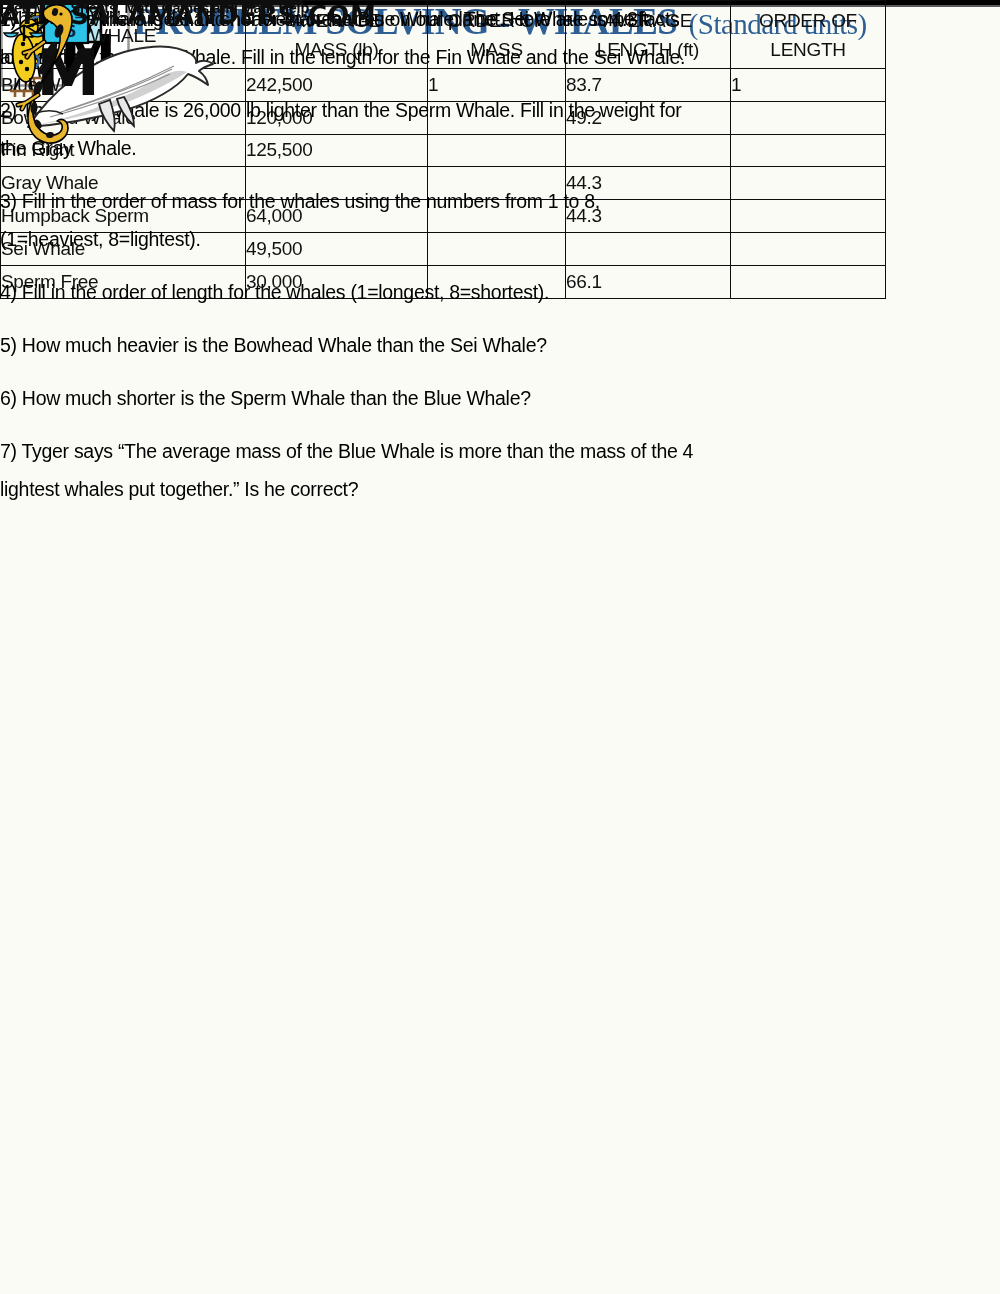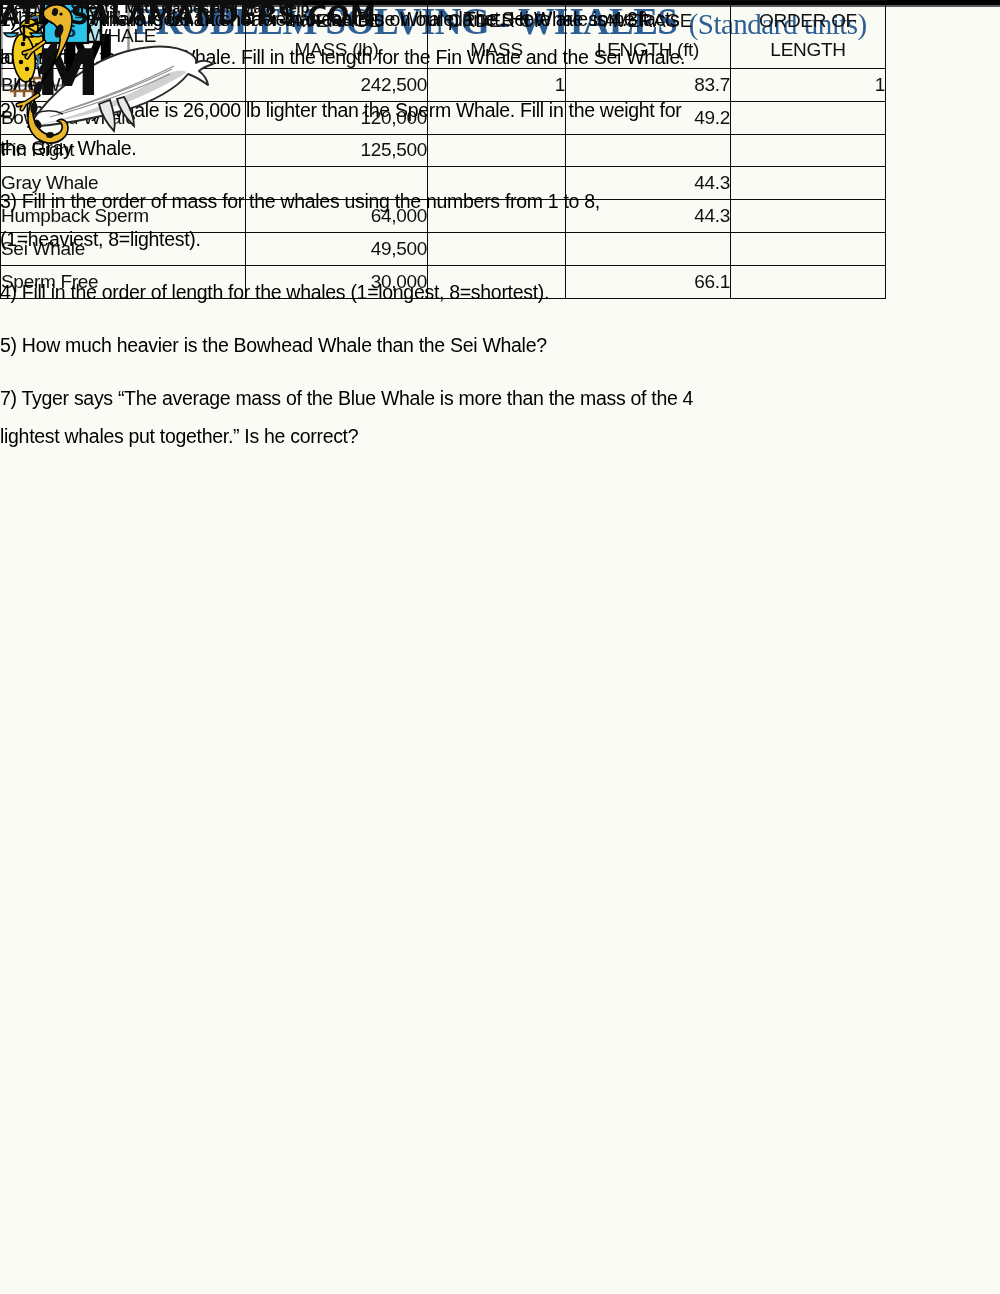--- a/index.html
+++ b/index.html
@@ -34,21 +34,21 @@
 
   table.facts {
     position:absolute; left:58; top:242; width:885px;
     border-collapse:collapse; table-layout:fixed;
     font-size:19px; letter-spacing:-0.3px;
   }
   table.facts th, table.facts td { border:1.6px solid #0c0c0c; }
   table.facts th { font-weight:normal; text-align:center; line-height:29px; padding:5px 0 4px 0; }
   table.facts td { height:32.8px; padding:0; vertical-align:middle; }
   td.c-name { text-align:left; padding-left:9px; }
-  td.c-num  { text-align:right; }
+  td.c-num  { text-align:left; }
 
   .questions { position:absolute; left:58; top:582; width:893px; }
   .q { margin-bottom:15px; }
 
   .whale-art { position:absolute; left:82; top:1150; }
   .center-logo { position:absolute; left:323; top:1194; width:400px; height:98px; }
   .cl-svg { position:absolute; left:0; top:0; }
   .cl-tagline {
     position:absolute; left:105; top:8; width:292px; text-align:center;
     font-size:14.5px; font-weight:bold; letter-spacing:-0.2px; color:#0a0a0a; white-space:nowrap;
@@ -200,20 +200,23 @@
     </div>
     <div class="q">
       <div class="body-line">3) Fill in the order of mass for the whales using the numbers from 1 to 8,</div>
       <div class="body-line">(1=heaviest, 8=lightest).</div>
     </div>
     <div class="q">
       <div class="body-line">4) Fill in the order of length for the whales (1=longest, 8=shortest).</div>
     </div>
     <div class="q">
       <div class="body-line">5) How much heavier is the Bowhead Whale than the Sei Whale?</div>
+    </div>
+    <div class="q">
+      <div class="body-line">6) How much shorter is the Sperm Whale than the Blue Whale?</div>
     </div>
     <div class="q">
       <div class="body-line">7) Tyger says “The average mass of the Blue Whale is more than the mass of the 4</div>
       <div class="body-line">lightest whales put together.” Is he correct?</div>
     </div>
   </div>
 
   <div class="whale-art">
     <svg width="240" height="138" viewBox="0 0 240 138">
       <circle cx="37" cy="23" r="6" fill="none" stroke="#3a6ea8" stroke-width="2.6"></circle>

